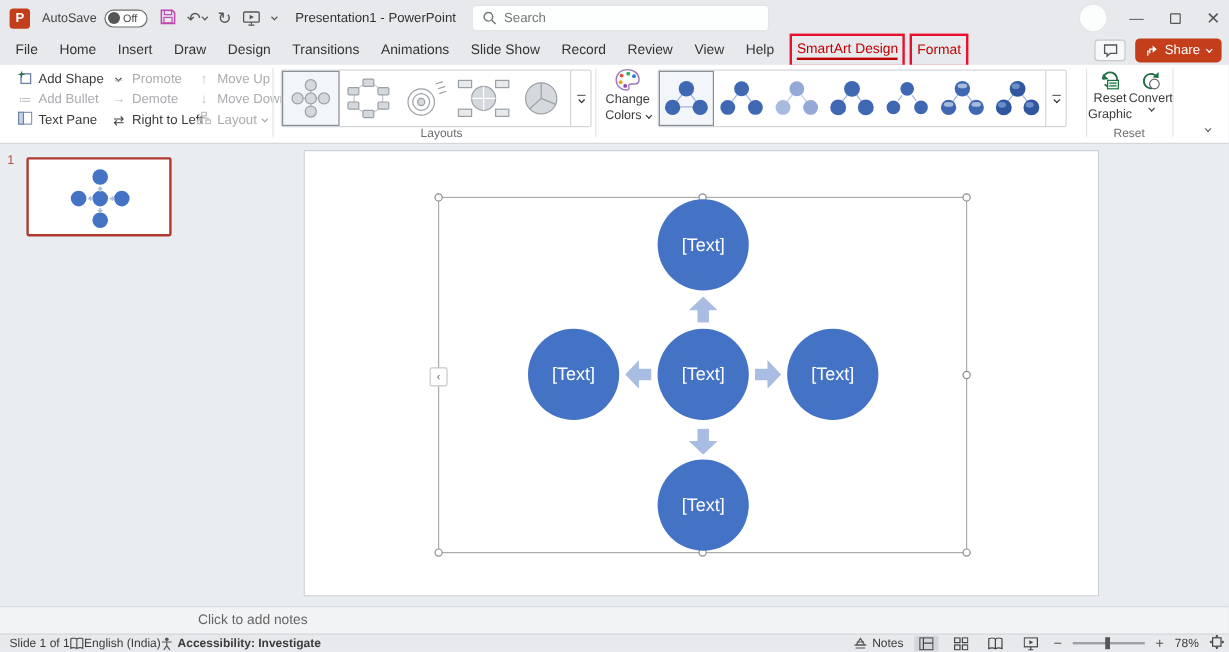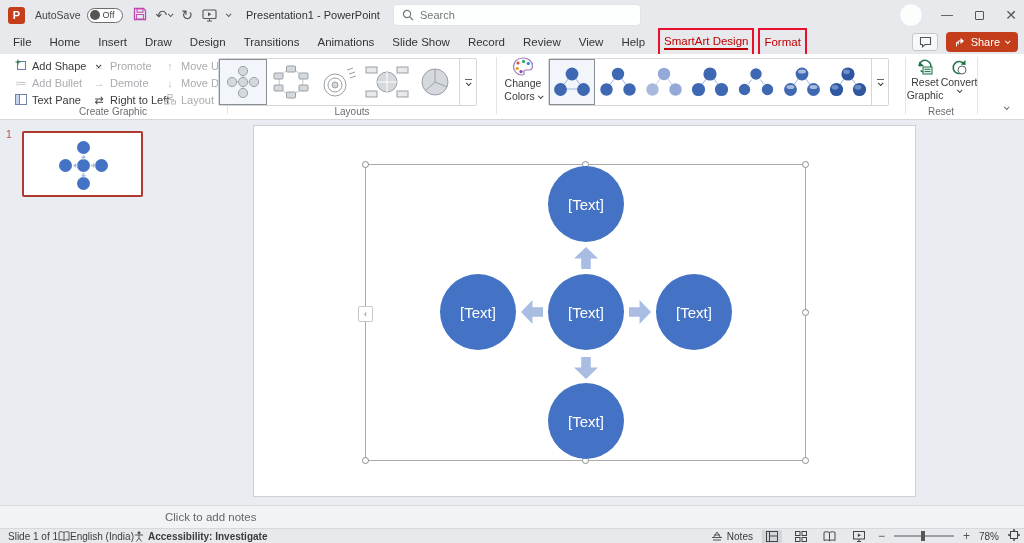--- a/index.html
+++ b/index.html
@@ -219,25 +219,24 @@
         <svg width="12" height="11" viewBox="0 0 12 11">
             <rect x="4" y="0.5" width="4" height="3" fill="none" stroke="#bbb"></rect>
             <rect x="0.5" y="7" width="4" height="3" fill="none" stroke="#bbb"></rect>
             <rect x="7.5" y="7" width="4" height="3" fill="none" stroke="#bbb"></rect>
             <path d="M6 3.5 v2 M2.5 7 v-1.5 h7 V7" fill="none" stroke="#bbb"></path>
           </svg>
       </span>
       <span>Layout</span>
       <span class="chev"></span>
     </div>
-    <div class="grp-label">Create Graphic</div>
   </div>
   <div class="vdiv" style="left:227px;"></div>
 
-  <div class="abs" style="left:213px; top:0; width:278px; height:65px;">
+  <div class="abs" style="left:229px; top:0; width:278px; height:65px;">
     <div class="gallery" style="left:5px;">
       <div class="gcell sel">
         <svg width="42" height="38" viewBox="0 0 42 38">
             <g stroke="#9AA0A6" fill="#D5D9DD">
               <line x1="21" y1="8" x2="21" y2="30" stroke="#BCC0C4"></line>
               <line x1="10" y1="19" x2="32" y2="19" stroke="#BCC0C4"></line>
               <circle cx="21" cy="8" r="4.6"></circle>
               <circle cx="21" cy="30" r="4.6"></circle>
               <circle cx="10" cy="19" r="4.6"></circle>
               <circle cx="32" cy="19" r="4.6"></circle>

